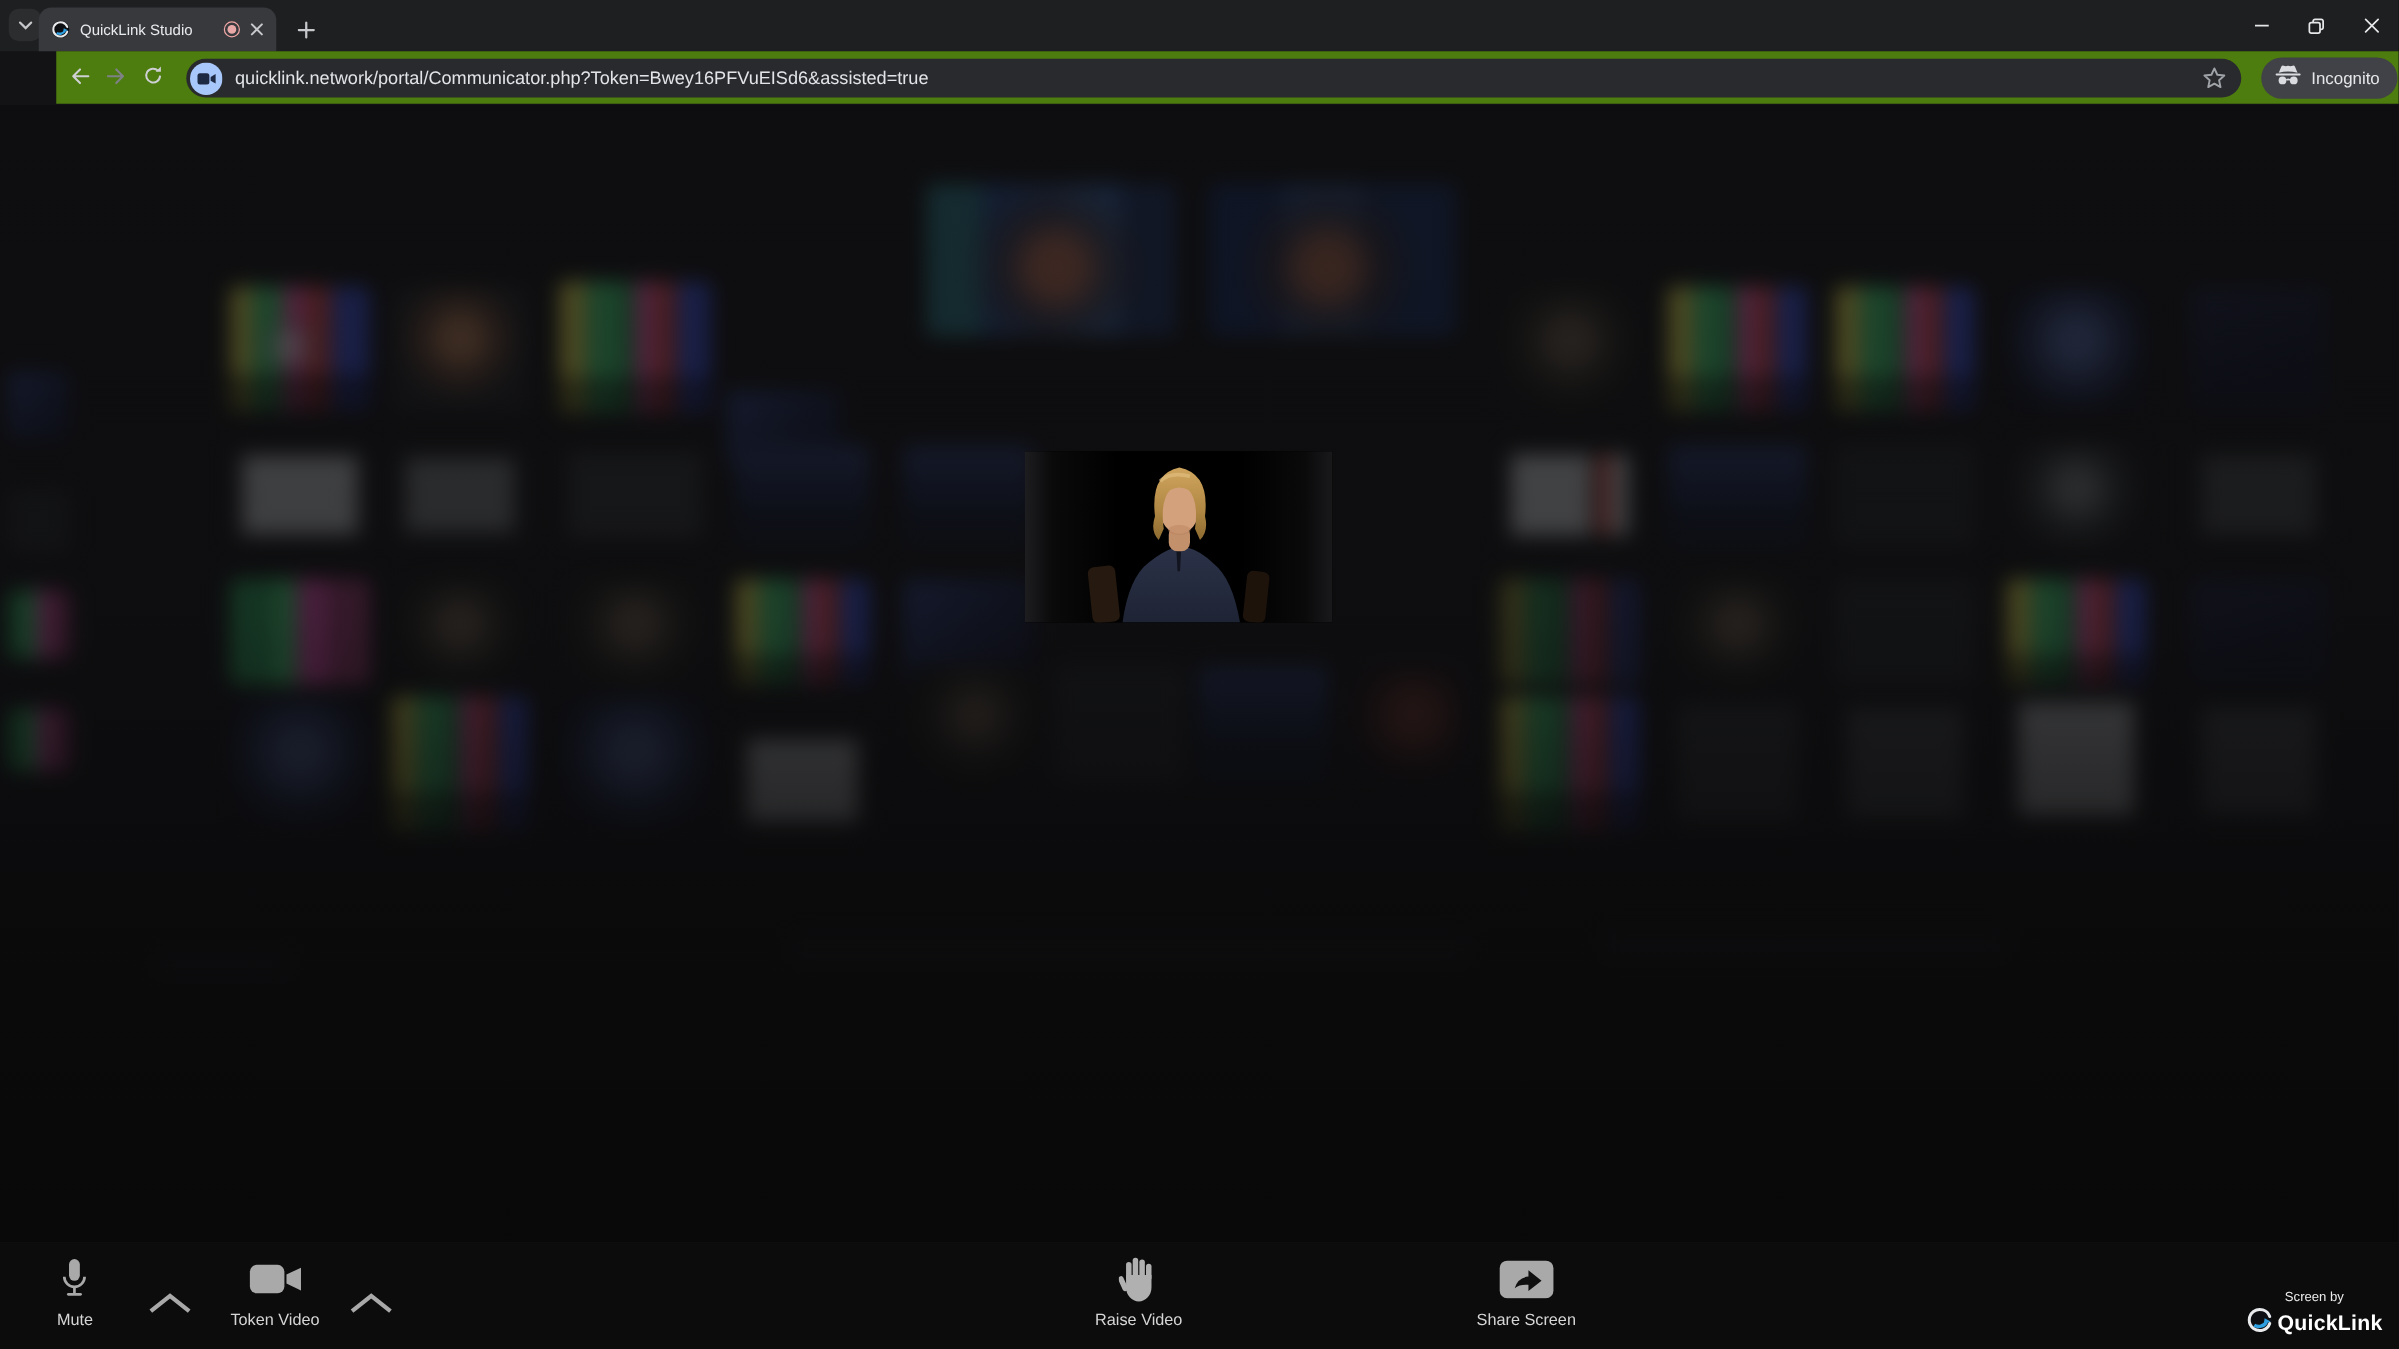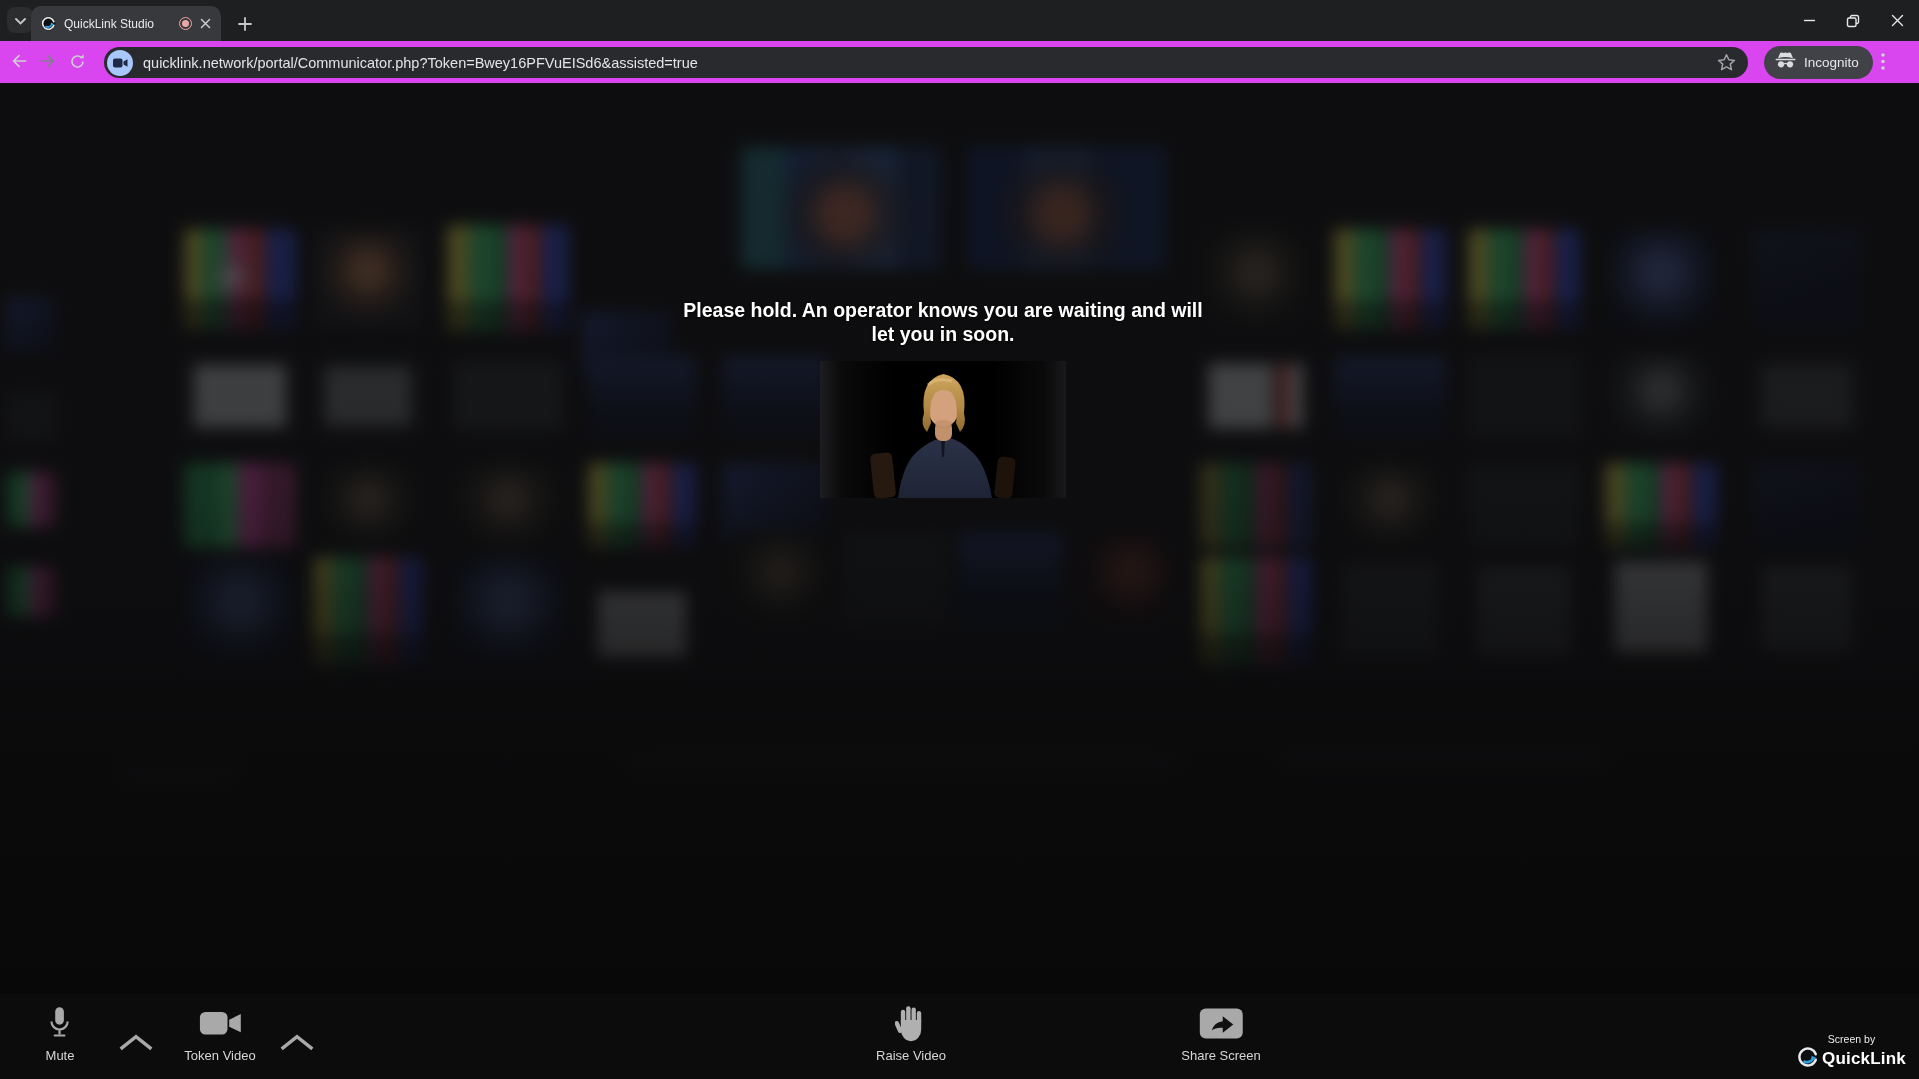--- a/index.html
+++ b/index.html
@@ -16,21 +16,21 @@
   .tab-title { flex:1; color:#e8eaed; font-size:12px; white-space:nowrap; overflow:hidden; }
   .favicon { width:15px; height:15px; flex:0 0 auto; }
   .rec-outer { width:13px; height:13px; border:1.5px solid #f0a6a6; border-radius:50%;
     display:flex; align-items:center; justify-content:center; flex:0 0 auto; }
   .rec-inner { width:7px; height:7px; background:#e9a8a8; border-radius:50%; }
   .tab-close, .newtab-btn { display:flex; align-items:center; justify-content:center; flex:0 0 auto; }
   .newtab-btn { position:absolute; left:232px; top:11px; width:26px; height:26px; border-radius:6px; }
   .win-controls { position:absolute; right:0; top:0; height:41px; display:flex; align-items:center; }
   .win-btn { width:44px; height:41px; display:flex; align-items:center; justify-content:center; }
 
-  .toolbar { position:relative; height:42px; background:#d946ef; }
+  .toolbar { position:relative; height:42px; background:#4d7c0f;margin-left:45px; }
   .nav-btn { position:absolute; top:7px; width:30px; height:30px; border-radius:50%;
     display:flex; align-items:center; justify-content:center; }
   .omnibox { position:absolute; left:104px; top:6px; width:1644px; height:31px; background:#282a2d;
     border-radius:16px; display:flex; align-items:center; padding:0 12px 0 3px; gap:10px; }
   .cam-chip { width:26px; height:26px; flex:0 0 auto; }
   .url-text { color:#e2e4e7; font-size:14.5px; white-space:nowrap; overflow:hidden; flex:1; }
   .star-btn { flex:0 0 auto; display:flex; align-items:center; }
   .incognito-pill { position:absolute; left:1764px; top:5px; height:33px; padding:0 14px 0 11px;
     background:#404247; border-radius:17px; display:flex; align-items:center; gap:8px; }
   .incognito-label { color:#e6e7e9; font-size:13.5px; }
@@ -260,21 +260,20 @@
         <div class="tile v-doc_dark" style="left: 1346px; top: 485px; width: 112px; height: 108px;"></div>
         <div class="tile v-gray_dim" style="left: 1480px; top: 485px; width: 112px; height: 108px;"></div>
         <div class="tile v-doc_light" style="left: 1617px; top: 480px; width: 112px; height: 110px;"></div>
         <div class="tile v-gray_dim" style="left: 1764px; top: 485px; width: 110px; height: 105px;"></div>
         <div class="tile v-smudge" style="left: 640px; top: 675px; width: 550px; height: 28px;"></div>
         <div class="tile v-smudge" style="left: 1290px; top: 672px; width: 330px; height: 26px;"></div>
         <div class="tile v-smudge" style="left: 130px; top: 690px; width: 120px; height: 24px;"></div>
       </div>
     <div class="wall-overlay"></div>
 
-    <p class="hold-message">Please hold. An operator knows you are waiting and will let you in soon.</p>
 
     <div class="video-thumb">
       <svg width="246" height="137" viewBox="0 0 246 137">
         <defs>
           <linearGradient id="vbg" x1="0" y1="0" x2="1" y2="0">
             <stop offset="0" stop-color="#1d1d20"></stop>
               <stop offset=".09" stop-color="#0a0a0b"></stop>
             <stop offset=".3" stop-color="#000"></stop>
               <stop offset=".7" stop-color="#000"></stop>
             <stop offset=".91" stop-color="#0a0a0b"></stop>

